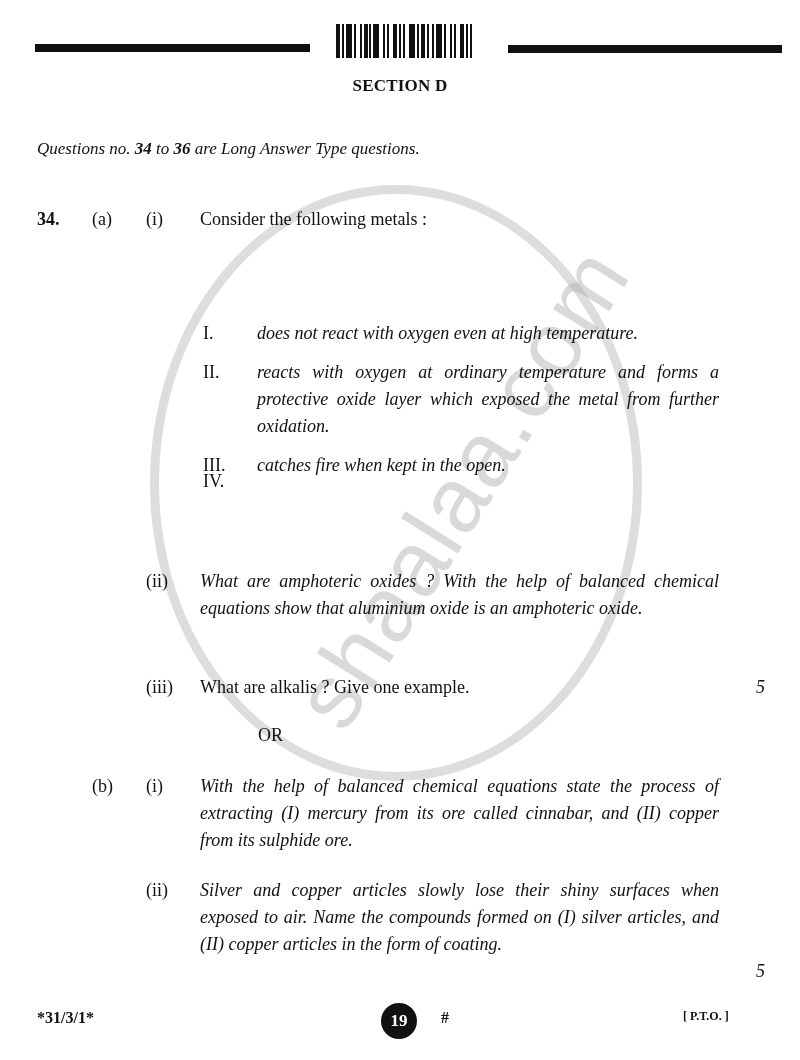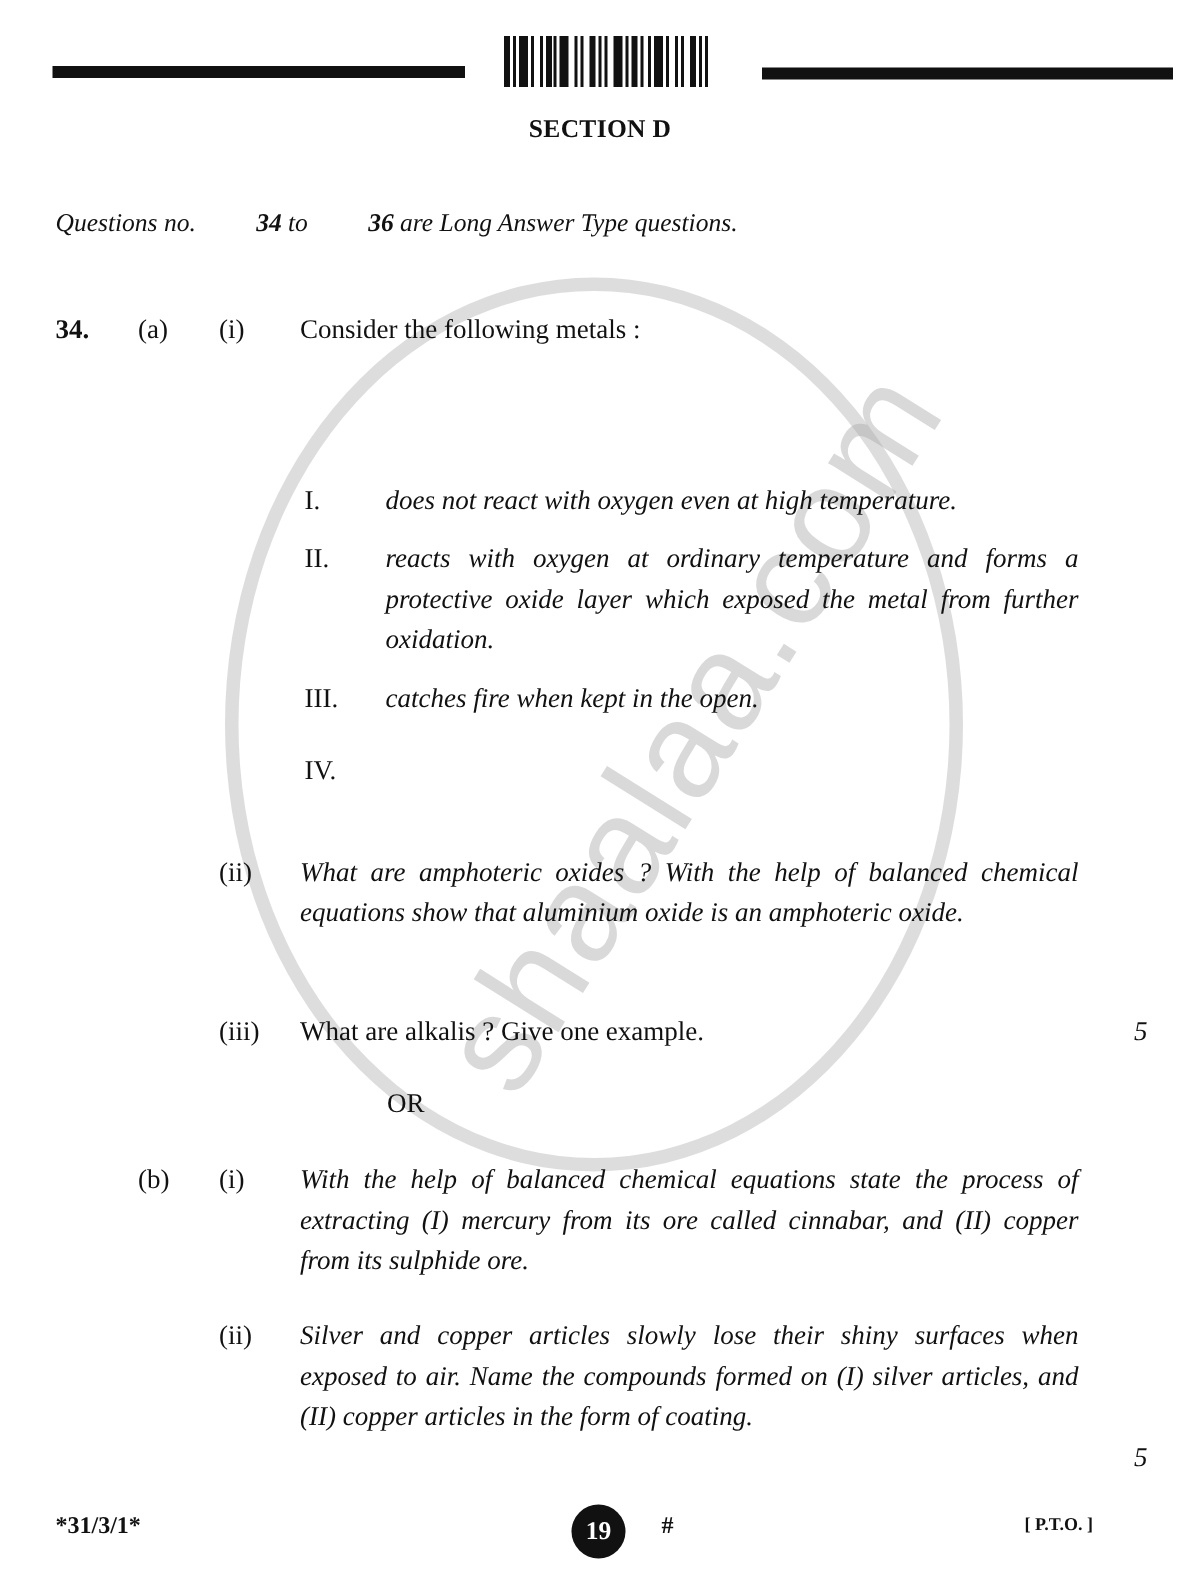--- a/index.html
+++ b/index.html
@@ -48,21 +48,21 @@
       font-weight: bold;
       font-size: 17px;
       letter-spacing: 0.2px;
     }
     .instructions {
       position: absolute;
       left: 37px; top: 139px;
       font-style: italic;
       font-size: 17px;
     }
-    .instructions b { font-style: italic; margin-left: 36px; }
+    .instructions b { font-style: italic; }
 
     
     .abs { position: absolute; font-size: 18px; line-height: 27px; }
     .qnum { font-weight: bold; }
     .justify {
       text-align: justify;
       text-align-last: left;
       font-style: italic;
     }
     .marks { font-style: italic; }
@@ -203,21 +203,21 @@
 
   <div class="abs" style="left:203px; top:320px;">I.</div>
   <div class="abs justify" style="left:257px; top:320px; width:462px;">does not react with oxygen even at high temperature.</div>
 
   <div class="abs" style="left:203px; top:359px;">II.</div>
   <div class="abs justify" style="left:257px; top:359px; width:462px;">reacts with oxygen at ordinary temperature and forms a protective oxide layer which exposed the metal from further oxidation.</div>
 
   <div class="abs" style="left:203px; top:452px;">III.</div>
   <div class="abs justify" style="left:257px; top:452px; width:462px;">catches fire when kept in the open.</div>
 
-  <div class="abs" style="left:203px; top:500px;">IV.</div>
+  <div class="abs" style="left:203px; top:468px;">IV.</div>
 
   <div class="abs" style="left:146px; top:568px;">(ii)</div>
   <div class="abs justify" style="left:200px; top:568px; width:519px;">What are amphoteric oxides ? With the help of balanced chemical equations show that aluminium oxide is an amphoteric oxide.</div>
 
   <div class="abs" style="left:146px; top:674px;">(iii)</div>
   <div class="abs" style="left:200px; top:674px;">What are alkalis ? Give one example.</div>
   <div class="abs marks" style="left:756px; top:674px;">5</div>
 
   <div class="abs or-label" style="left:258px; top:722px;">OR</div>
 

